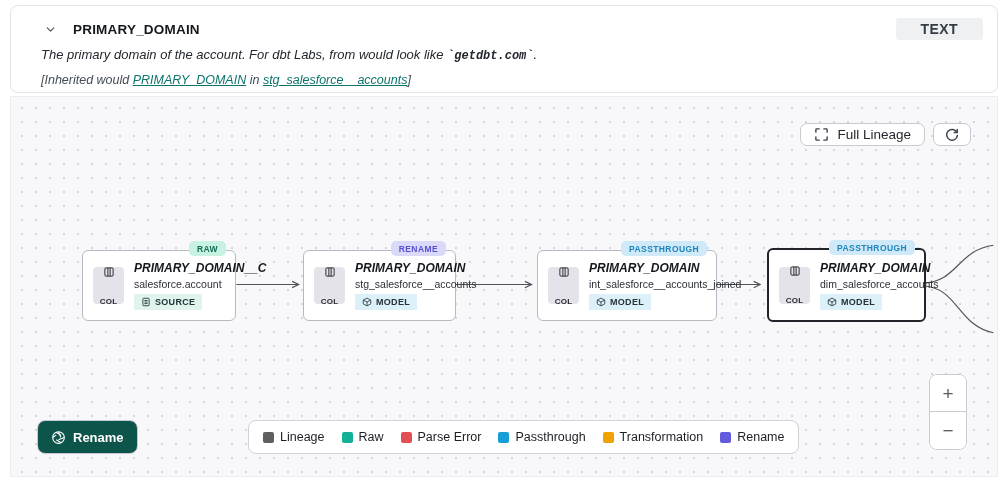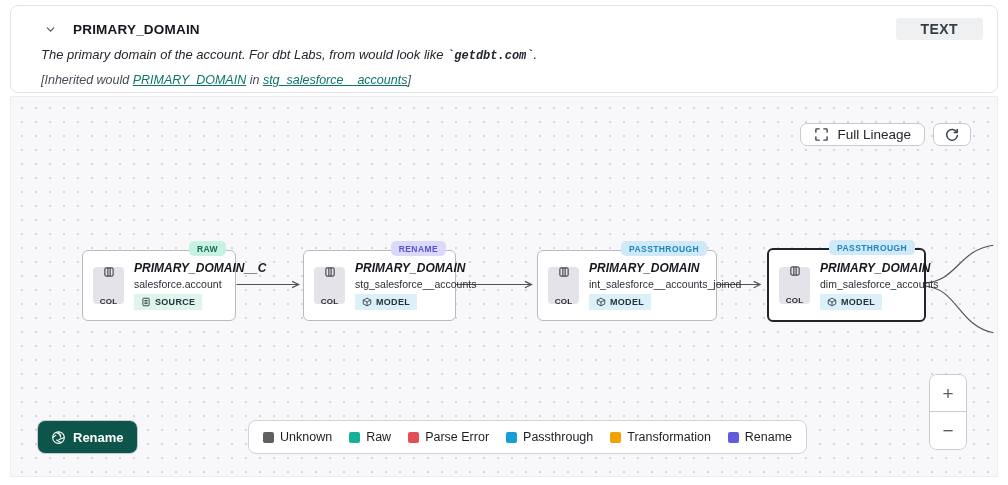--- a/index.html
+++ b/index.html
@@ -229,21 +229,21 @@
             <path d="M8 1.8 L10.5 8 M14.2 8 L8 10.5 M10.8 13.6 L5.5 10.5 M1.8 8 L5.5 5.5 M5.2 2.4 L10.8 5.5"></path>
           </svg>
       </span>
       <span>Rename</span>
     </button>
   </div>
 
   <div class="legend">
     <span class="legend-item">
         <span class="swatch" style="background: rgb(95, 95, 95);"></span>
-        <span>Unknown</span>
+        <span>Lineage</span>
       </span>
     <span class="legend-item">
         <span class="swatch" style="background: rgb(20, 176, 151);"></span>
         <span>Raw</span>
       </span>
     <span class="legend-item">
         <span class="swatch" style="background: rgb(226, 80, 86);"></span>
         <span>Parse Error</span>
       </span>
     <span class="legend-item">

